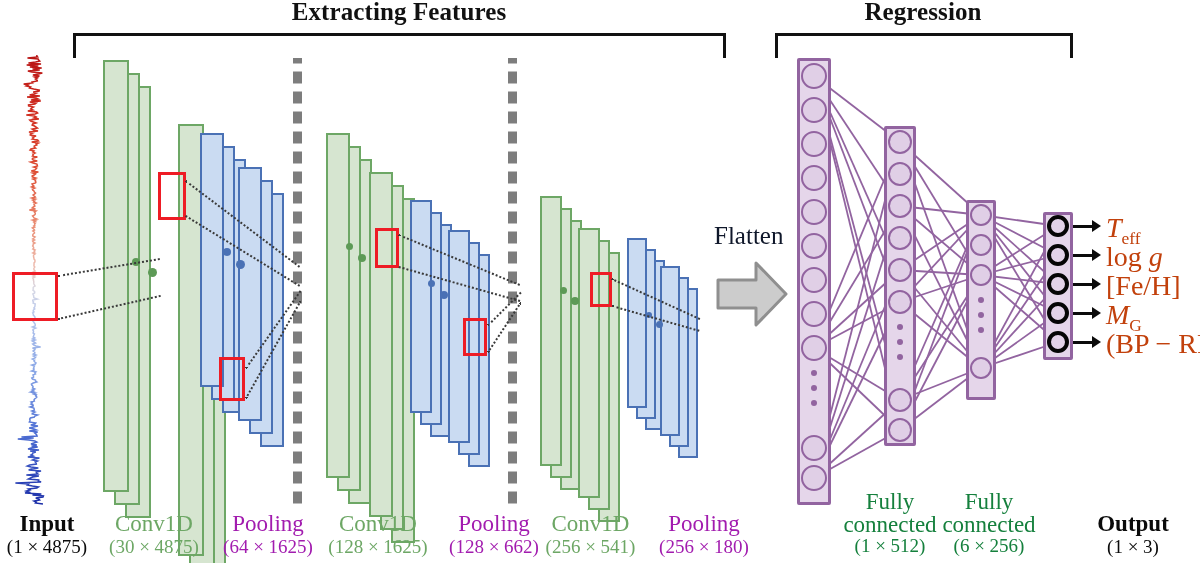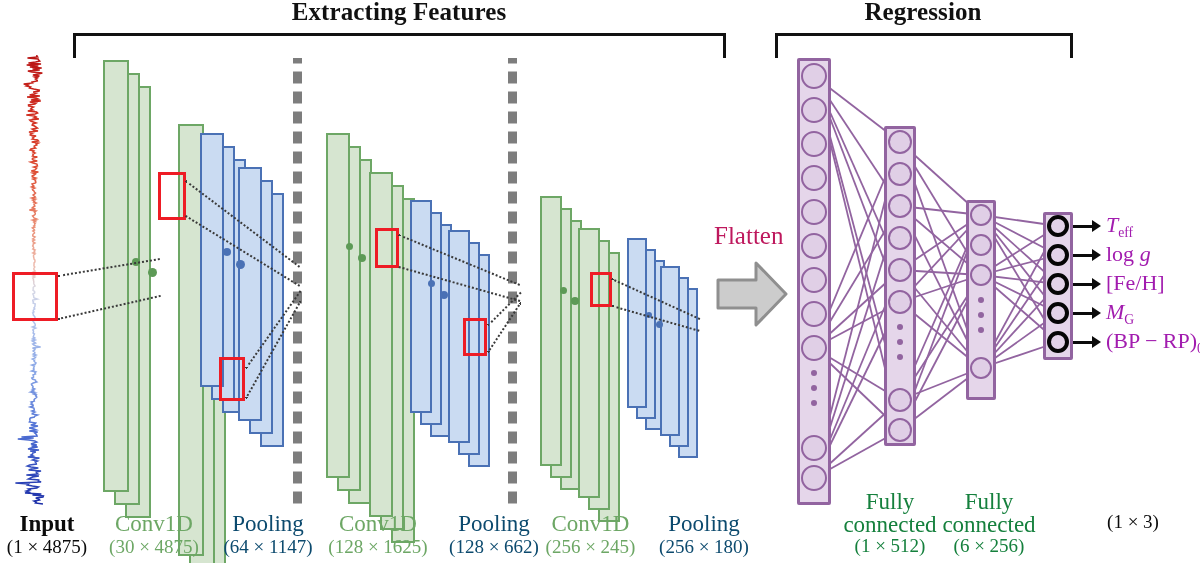--- a/index.html
+++ b/index.html
@@ -30,43 +30,43 @@
   .redbox{box-sizing:border-box;border:3.2px solid #ee1c25;background:transparent;}
 
   .dot{border-radius:50%;}
   .dot.green{background:#5d9a56;}
   .dot.blue{background:#4a71b5;}
 
   
   .dline{height:0;border-top:2.6px dotted #3a3a3a;transform-origin:0 0;}
 
   
-  .flatten-label{font-size:25px;color:#be185d;white-space:nowrap;}
+  .flatten-label{font-size:25px;color:#0f172a;white-space:nowrap;}
 
   
   .fccol{box-sizing:border-box;border:3px solid #9264a0;background:#e5d6ea;border-radius:2px;}
   .node{box-sizing:border-box;border:2.6px solid #9264a0;background:#e0cfe6;border-radius:50%;}
   .node.out{border:4px solid #050505;background:#e2d2e8;}
   .ell{width:6px;height:6px;border-radius:50%;background:#9264a0;}
 
   
   .oarrow{height:0;border-top:3px solid #0b0b0b;}
   .ohead{width:0;height:0;border-top:6.5px solid transparent;border-bottom:6.5px solid transparent;border-left:9px solid #0b0b0b;}
-  .olabel{font-size:22px;color:#a21caf;white-space:nowrap;line-height:1;}
+  .olabel{font-size:28px;color:#c2410c;white-space:nowrap;line-height:1;}
   .olabel i{font-style:italic;}
   .olabel sub{font-size:.62em;font-style:normal;}
 
   
   .cap{text-align:center;white-space:nowrap;line-height:1.08;}
   .cap .nm{font-size:23px;display:block;}
   .cap .dim{font-size:19px;display:block;}
   .cap.black .nm,.cap.black .dim{color:#0b0b0b;}
   .cap.black .nm{font-weight:700;}
   .cap.green .nm,.cap.green .dim{color:#6da765;}
-  .cap.blue  .nm,.cap.blue  .dim{color:#0c4a6e;}
+  .cap.blue  .nm,.cap.blue  .dim{color:#a21caf;}
   .cap.purple .nm,.cap.purple .dim{color:#15803d;}
   .cap.two .nm{line-height:1.0;}
 
   
   #spectrum{left:8px;top:55px;width:66px;height:450px;}
 </style>
 </head>
 <body>
 
 <div id="stage">
@@ -297,49 +297,50 @@
     <span class="nm">Input</span>
     <span class="dim">(1 × 4875)</span>
   </div>
 
   <div class="abs cap green" style="left:94px;top:512px;width:120px;">
     <span class="nm">Conv1D</span>
     <span class="dim">(30 × 4875)</span>
   </div>
   <div class="abs cap blue" style="left:208px;top:512px;width:120px;">
     <span class="nm">Pooling</span>
-    <span class="dim">(64 × 1147)</span>
+    <span class="dim">(64 × 1625)</span>
   </div>
 
   <div class="abs cap green" style="left:313px;top:512px;width:130px;">
     <span class="nm">Conv1D</span>
     <span class="dim">(128 × 1625)</span>
   </div>
   <div class="abs cap blue" style="left:434px;top:512px;width:120px;">
     <span class="nm">Pooling</span>
     <span class="dim">(128 × 662)</span>
   </div>
 
   <div class="abs cap green" style="left:528px;top:512px;width:125px;">
     <span class="nm">Conv1D</span>
-    <span class="dim">(256 × 245)</span>
+    <span class="dim">(256 × 541)</span>
   </div>
   <div class="abs cap blue" style="left:643px;top:512px;width:122px;">
     <span class="nm">Pooling</span>
     <span class="dim">(256 × 180)</span>
   </div>
 
   <div class="abs cap purple two" style="left:831px;top:490px;width:118px;">
     <span class="nm">Fully</span>
     <span class="nm">connected</span>
     <span class="dim">(1 × 512)</span>
   </div>
   <div class="abs cap purple two" style="left:930px;top:490px;width:118px;">
     <span class="nm">Fully</span>
     <span class="nm">connected</span>
     <span class="dim">(6 × 256)</span>
   </div>
 
   <div class="abs cap black" style="left:1074px;top:512px;width:118px;">
+    <span class="nm">Output</span>
     <span class="dim">(1 × 3)</span>
   </div>
 
 </div>
 
 </body></html>

